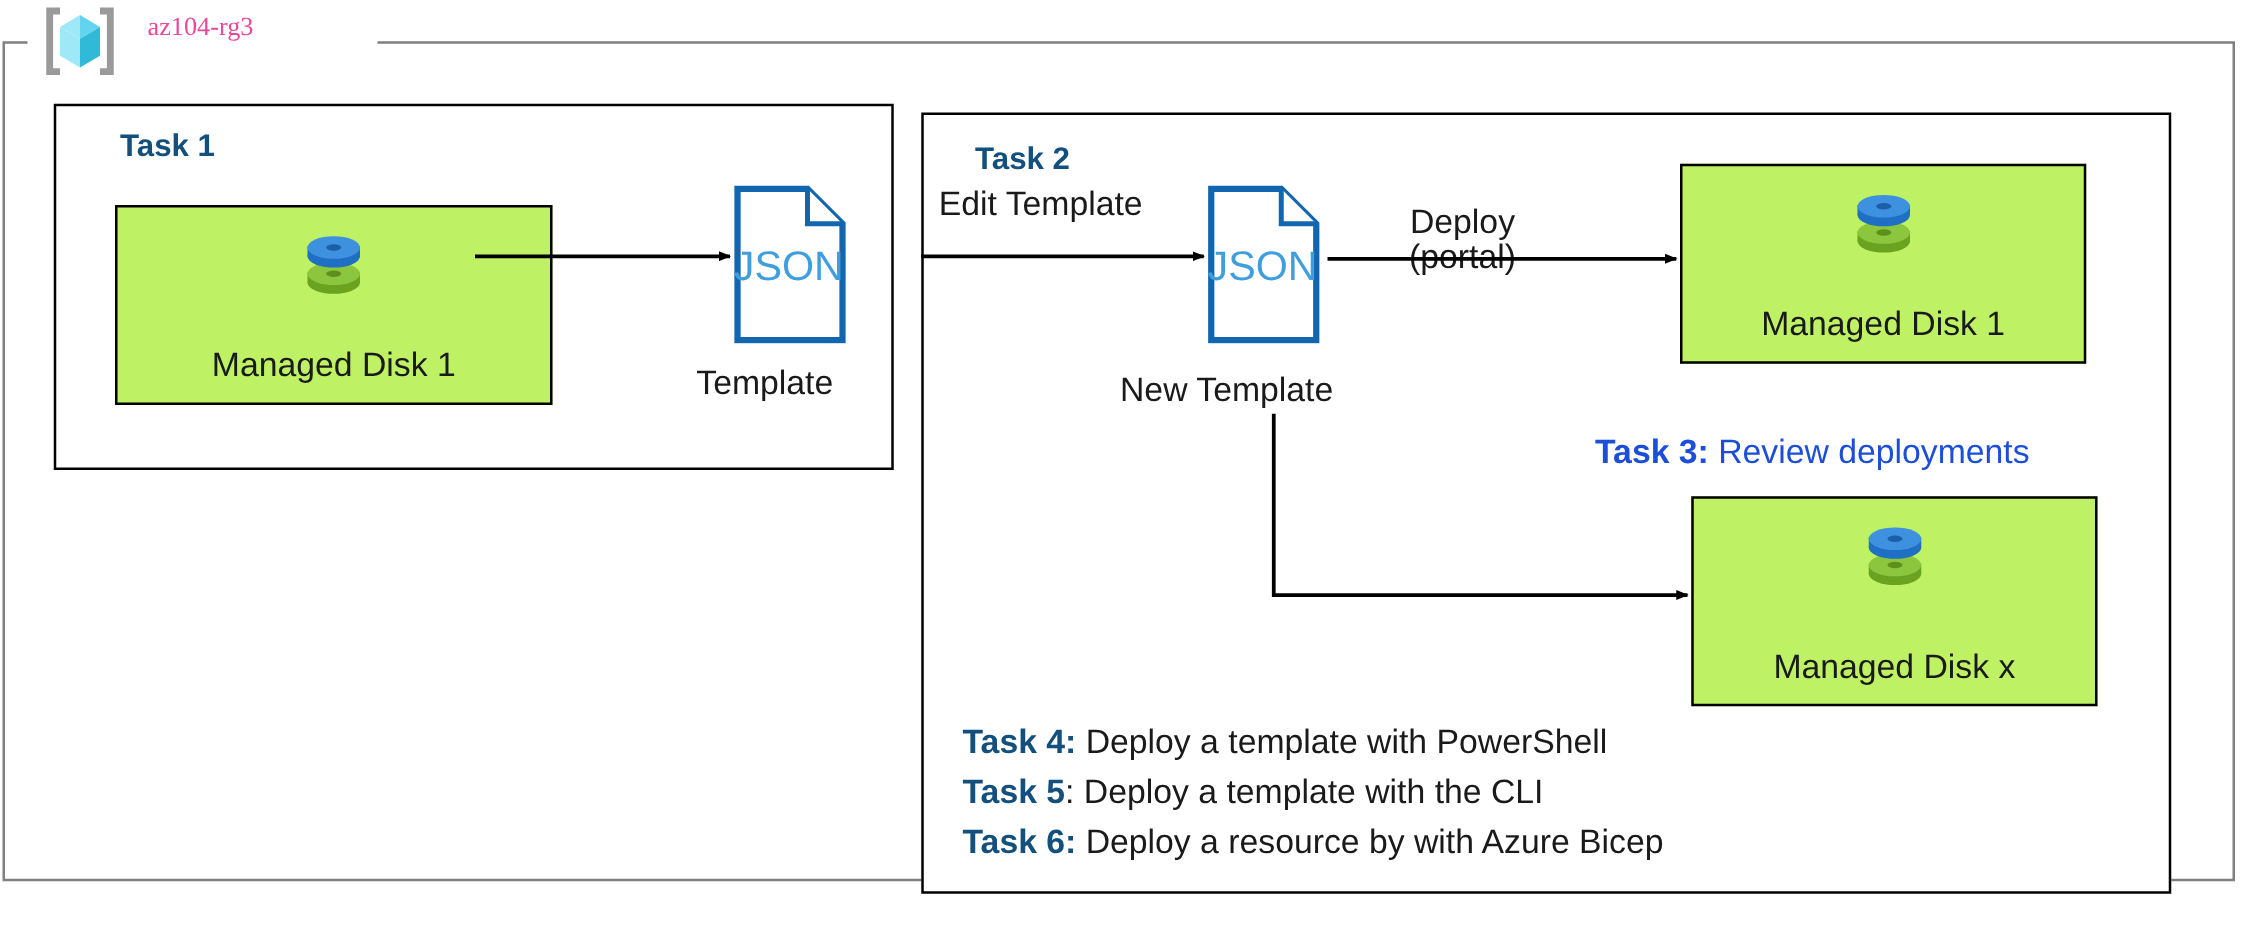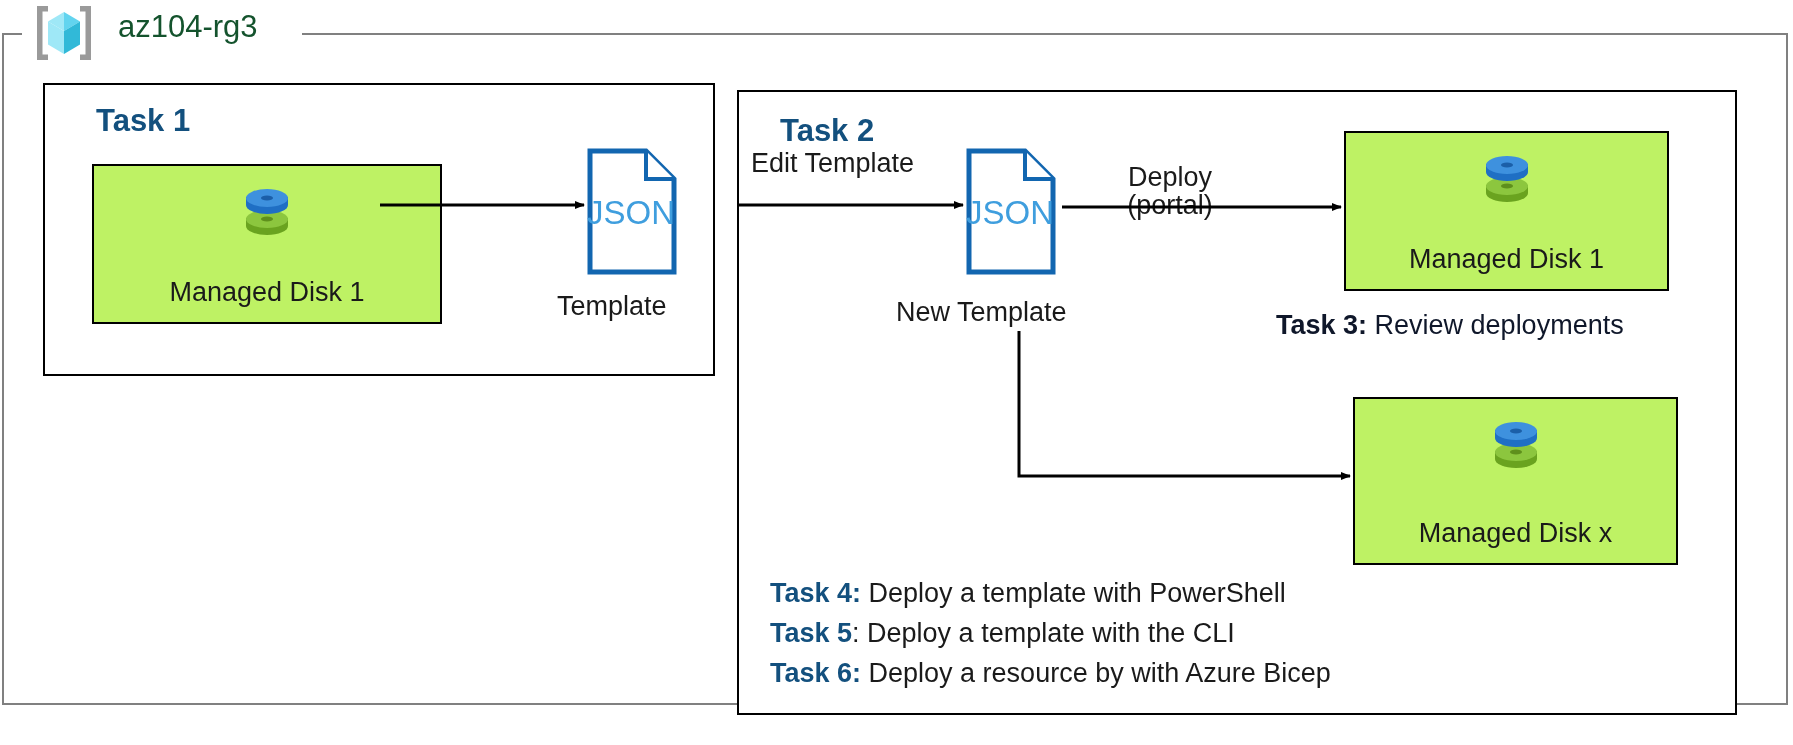--- a/index.html
+++ b/index.html
@@ -42,39 +42,40 @@
     position: absolute;
     left: 32px;
     top: 2px;
     width: 64px;
     height: 62px;
   }
   .rg-title {
     position: absolute;
     left: 118px;
     top: 9px;
-    font-size: 31px;
-    color: #14532d;
+    font-size: 21px;
+    color: #ec4899;
     white-space: nowrap;
     letter-spacing: 0px;
+    font-family: Liberation Serif, serif;
   }
 
   
   .task-box {
     position: absolute;
     border: 2px solid #000000;
     box-sizing: border-box;
     background: #ffffff;
   }
   #task1-box { left: 43px;  top: 83px;  width: 672px; height: 293px; }
   #task2-box { left: 737px; top: 90px;  width: 1000px; height: 625px; }
 
   .task-heading {
     position: absolute;
-    font-size: 31px;
+    font-size: 25px;
     font-weight: bold;
     color: #13507e;
     white-space: nowrap;
   }
   #task1-heading { left: 96px;  top: 103px; }
   #task2-heading { left: 780px; top: 113px; }
 
   
   .res-box {
     position: absolute;
@@ -138,21 +139,21 @@
   .task-line {
     position: absolute;
     font-size: 27px;
     white-space: nowrap;
     color: #1a1a1a;
   }
   .task-line .tk {
     font-weight: bold;
     color: #13507e;
   }
-  .task-line.all-blue, .task-line.all-blue .tk { color: #0f172a; }
+  .task-line.all-blue, .task-line.all-blue .tk { color: #1d4ed8; margin-top: 36px; }
 
   #task3-line { left: 1276px; top: 310px; }
   #task4-line { left: 770px;  top: 578px; }
   #task5-line { left: 770px;  top: 618px; }
   #task6-line { left: 770px;  top: 658px; }
 
   
   #connectors {
     position: absolute;
     left: 0;

